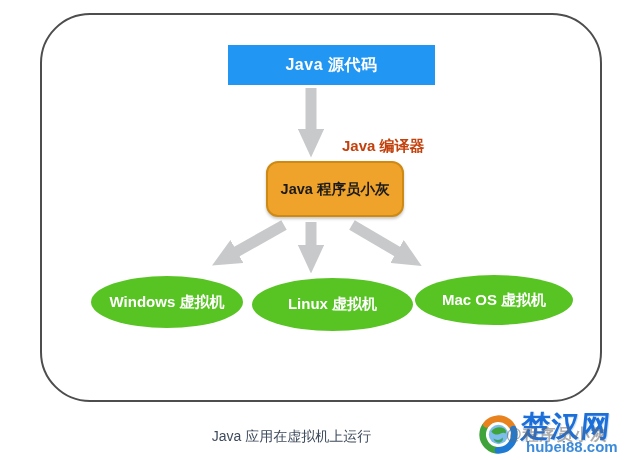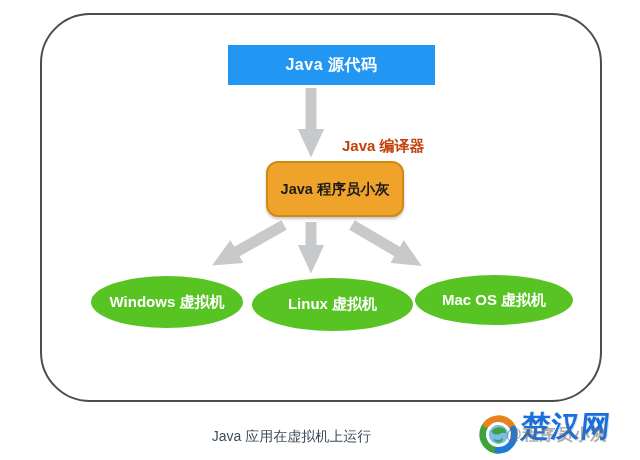--- a/index.html
+++ b/index.html
@@ -95,14 +95,15 @@
     <g fill="none" stroke-linecap="round" stroke-width="6.5">
       <circle cx="22" cy="22" r="15.5" stroke="#3fa33c" stroke-dasharray="30 68" transform="rotate(100 22 22)"></circle>
       <circle cx="22" cy="22" r="15.5" stroke="#e8821e" stroke-dasharray="30 68" transform="rotate(220 22 22)"></circle>
       <circle cx="22" cy="22" r="15.5" stroke="#1f7ad4" stroke-dasharray="30 68" transform="rotate(340 22 22)"></circle>
     </g>
     <circle cx="22" cy="22" r="9.5" fill="#7dbdeb"></circle>
     <path d="M15 19c3-4 8-5 12-3 2 1 3 3 2 5-3-2-5 1-8 1s-5-1-6-3z" fill="#3fa33c"></path>
     <path d="M17 26c3 2 7 2 9-1 1 2 0 4-3 5-3 0-5-1-6-4z" fill="#2e9e4f" opacity="0.85"></path>
   </svg>
   <div class="wm-name">楚汉网</div>
+  <div class="wm-url">hubei88.com</div>
   <div class="wm-overlay">@程序员小灰</div>
 </div>
 
 </body></html>

